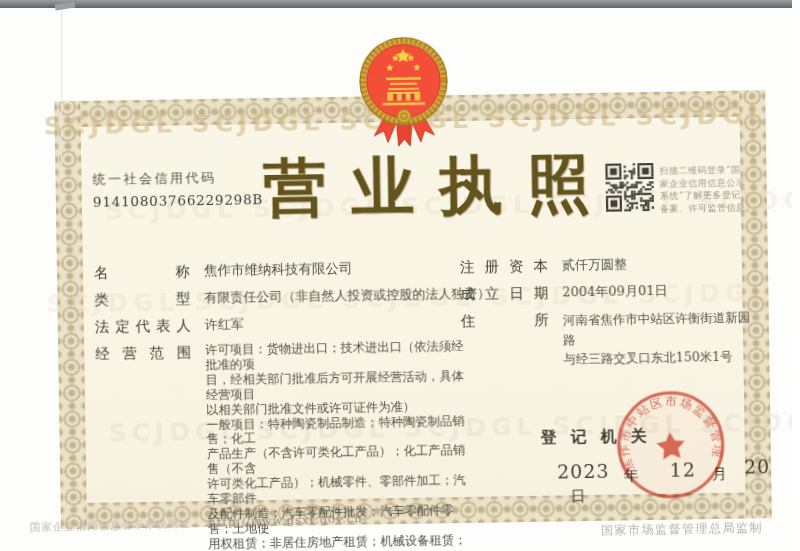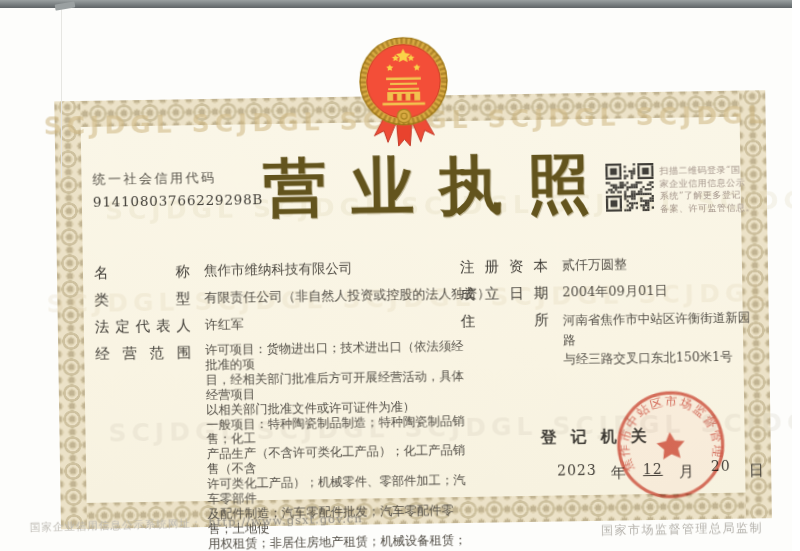--- a/index.html
+++ b/index.html
@@ -53,21 +53,21 @@
   .flabel.w-left{width:96px;}
   .flabel.w-right{width:88px;}
   .fvalue{display:inline-block;vertical-align:top;font-size:13px;color:#524e46;margin-left:14px;white-space:pre-line;}
   .scope-value{font-size:12.3px;line-height:14.9px;width:268px;}
   .addr-value{line-height:19.5px;font-size:12.5px;width:198px;}
 
   .reg-label{position:absolute;left:510px;top:414px;width:106px;z-index:4;
              font-size:16px;color:#3d3a34;text-align:justify;text-align-last:justify;font-weight:600;}
   .reg-date{position:absolute;left:526px;top:450px;z-index:4;color:#45413a;}
   .reg-date span{display:inline-block;}
-  .d-num{font-size:14px;position:relative;top:-3px;letter-spacing:1px;}
+  .d-num{font-size:19px;position:relative;top:-3px;letter-spacing:1px;}
   .d-unit{font-size:15px;letter-spacing:1px;}
 
   .seal{position:absolute;left:583px;top:376px;width:114px;height:114px;z-index:5;
         mix-blend-mode:multiply;opacity:.92;transform:rotate(-4deg);}
 
   .footer-left{position:absolute;left:30px;top:516px;z-index:7;transform:rotate(-1.5deg);
                transform-origin:left bottom;white-space:nowrap;}
   .footer-left .lbl{font-size:10.5px;color:#bdbab3;letter-spacing:1px;}
   .footer-left .url{font-size:11.5px;color:#8f8c85;letter-spacing:1px;margin-left:6px;}
   .footer-right{position:absolute;left:601px;top:521px;z-index:7;font-size:12px;color:#b5b2ac;
@@ -316,21 +316,21 @@
     </div>
     <div class="frow" style="left:432px;top:297px;">
       <span class="flabel w-right">住所</span><span class="fvalue addr-value">河南省焦作市中站区许衡街道新园路
 与经三路交叉口东北150米1号</span>
     </div>
 
     <div class="reg-label">登记机关</div>
     <div class="reg-date">
       <span class="d-num">2023</span>
       <span class="d-unit" style="margin-left:9px;">年</span>
-      <span class="d-num" style="margin-left:11px;text-decoration:underline;">12</span>
+      <span class="d-num" style="margin-left:25px;">12</span>
       <span class="d-unit" style="margin-left:11px;">月</span>
       <span class="d-num" style="margin-left:11px;top:-5px;">20</span>
       <span class="d-unit" style="margin-left:13px;">日</span>
     </div>
 
     <svg class="seal" viewBox="0 0 112 112">
       <circle cx="56" cy="56" r="51" fill="rgba(235,90,70,0.06)" stroke="#d14b3a" stroke-width="3.2" opacity="0.85"></circle>
       <use href="#star" transform="translate(56,58) scale(1.45)" fill="#d14b3a" opacity="0.88"></use>
       <path id="sealArc" d="M 19,79 A 42,42 0 1 1 93,79" fill="none"></path>
       <text font-size="11.5" fill="#cf4436" opacity="0.85" letter-spacing="1.5" font-family="DejaVu Sans, Liberation Sans, sans-serif">

